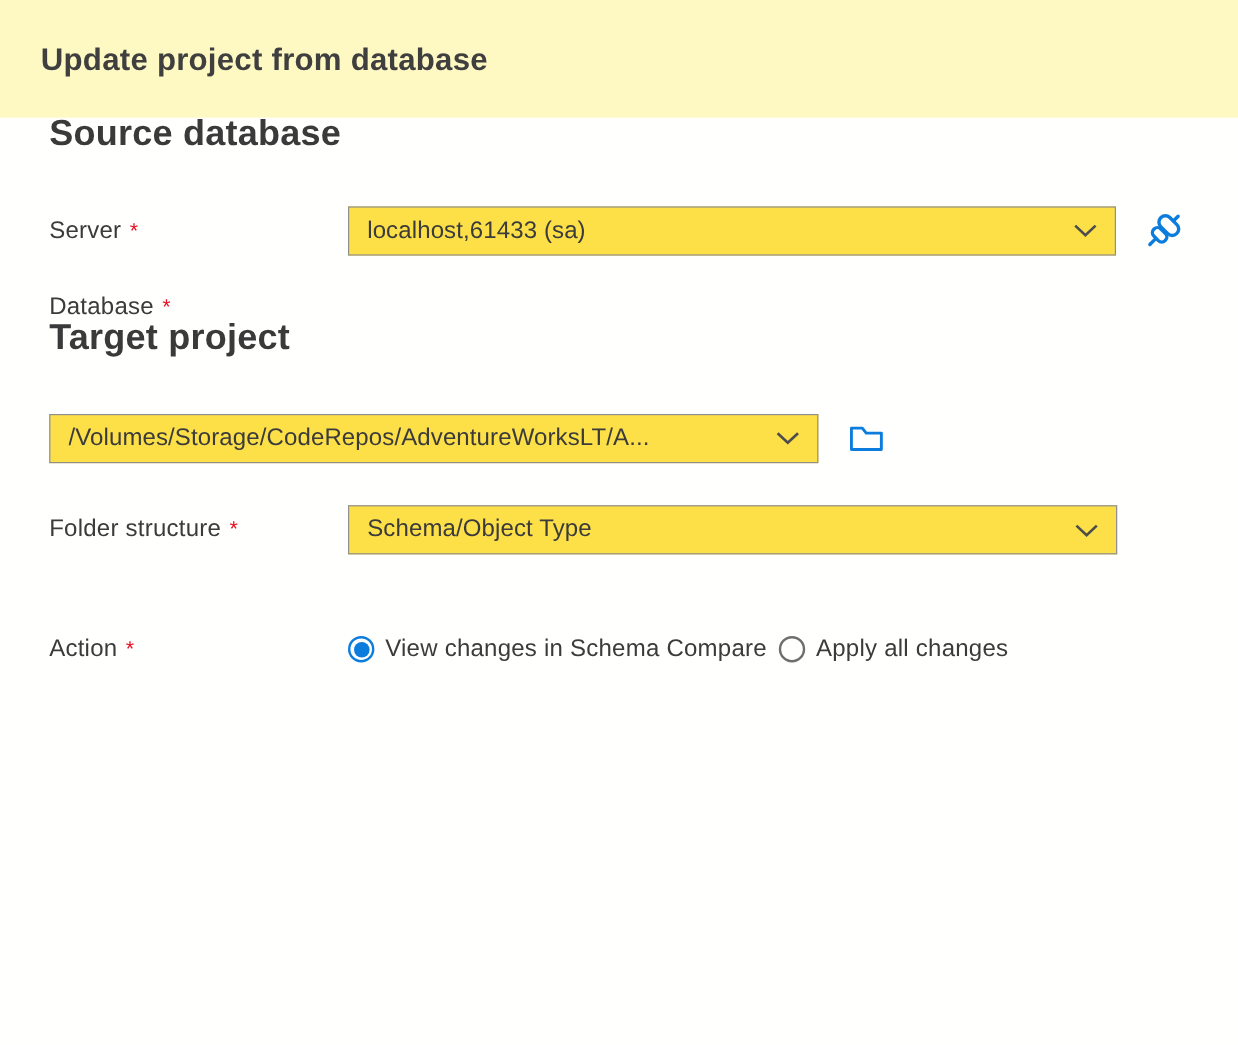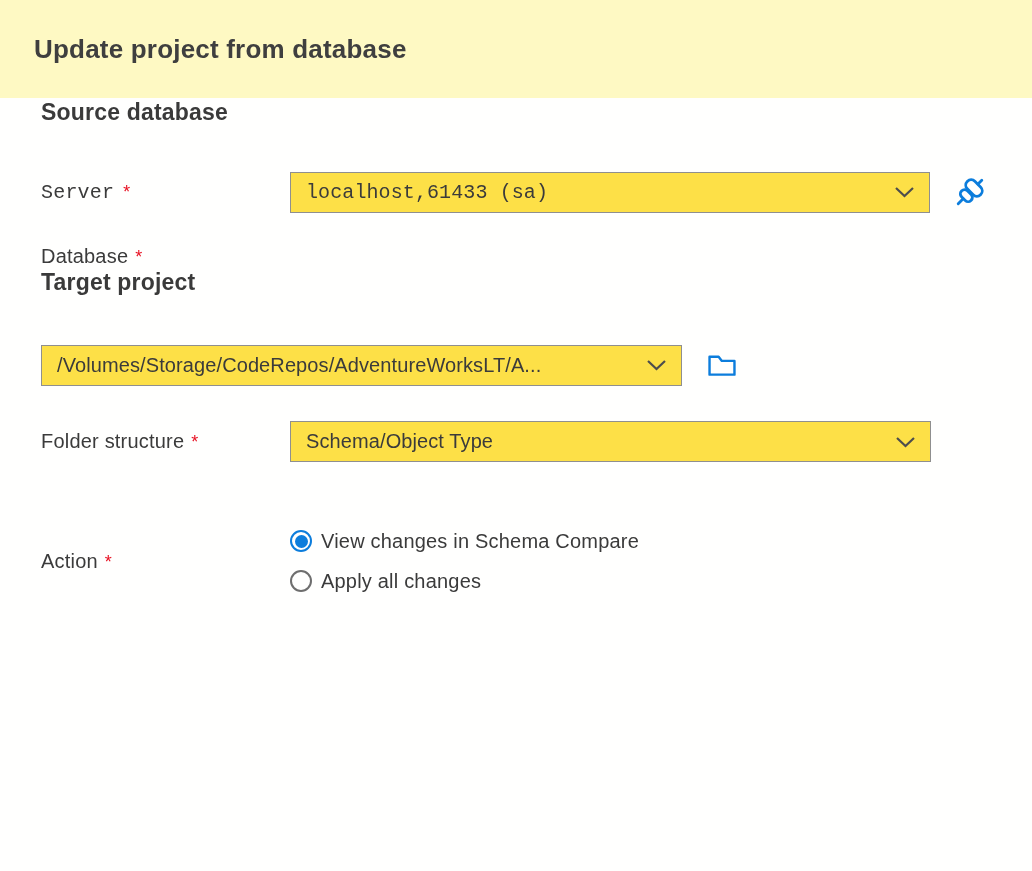--- a/index.html
+++ b/index.html
@@ -33,35 +33,35 @@
     font-weight: 700;
     color: #3f3f3f;
     letter-spacing: 0.2px;
   }
 
   
   .content { padding: 0 41px; }
 
   h2.section-heading {
     margin: 0;
-    font-size: 23px;
+    font-size: 30px;
     line-height: 28px;
     font-weight: 700;
     color: #3a3a3a;
     letter-spacing: 0.2px;
   }
   .heading-source { margin-top: 62px; }
   .heading-target { margin-top: 61px; }
   .heading-update { margin-top: 61px; }
 
   .form-row {
     display: flex;
     align-items: center;
   }
-  .row-server   { margin-top: 45px; font-family: Liberation Mono, monospace; }
+  .row-server   { margin-top: 45px; }
   .row-database { margin-top: 32px; }
   .row-location { margin-top: 48px; }
   .row-folder   { margin-top: 35px; }
   .row-action   { margin-top: 64px; align-items: center; }
 
   .field-label {
     width: 249px;
     flex: none;
     font-size: 20px;
     color: var(--text);
@@ -101,21 +101,21 @@
     height: 42px;
     display: flex;
     align-items: center;
     justify-content: center;
     cursor: pointer;
   }
 
   
   .radio-group {
     display: flex;
-    flex-direction: column;
+    flex-direction: row;
     gap: 10px;
   }
   .radio-option {
     display: flex;
     align-items: center;
     gap: 9px;
     height: 30px;
     cursor: pointer;
   }
   .radio {

